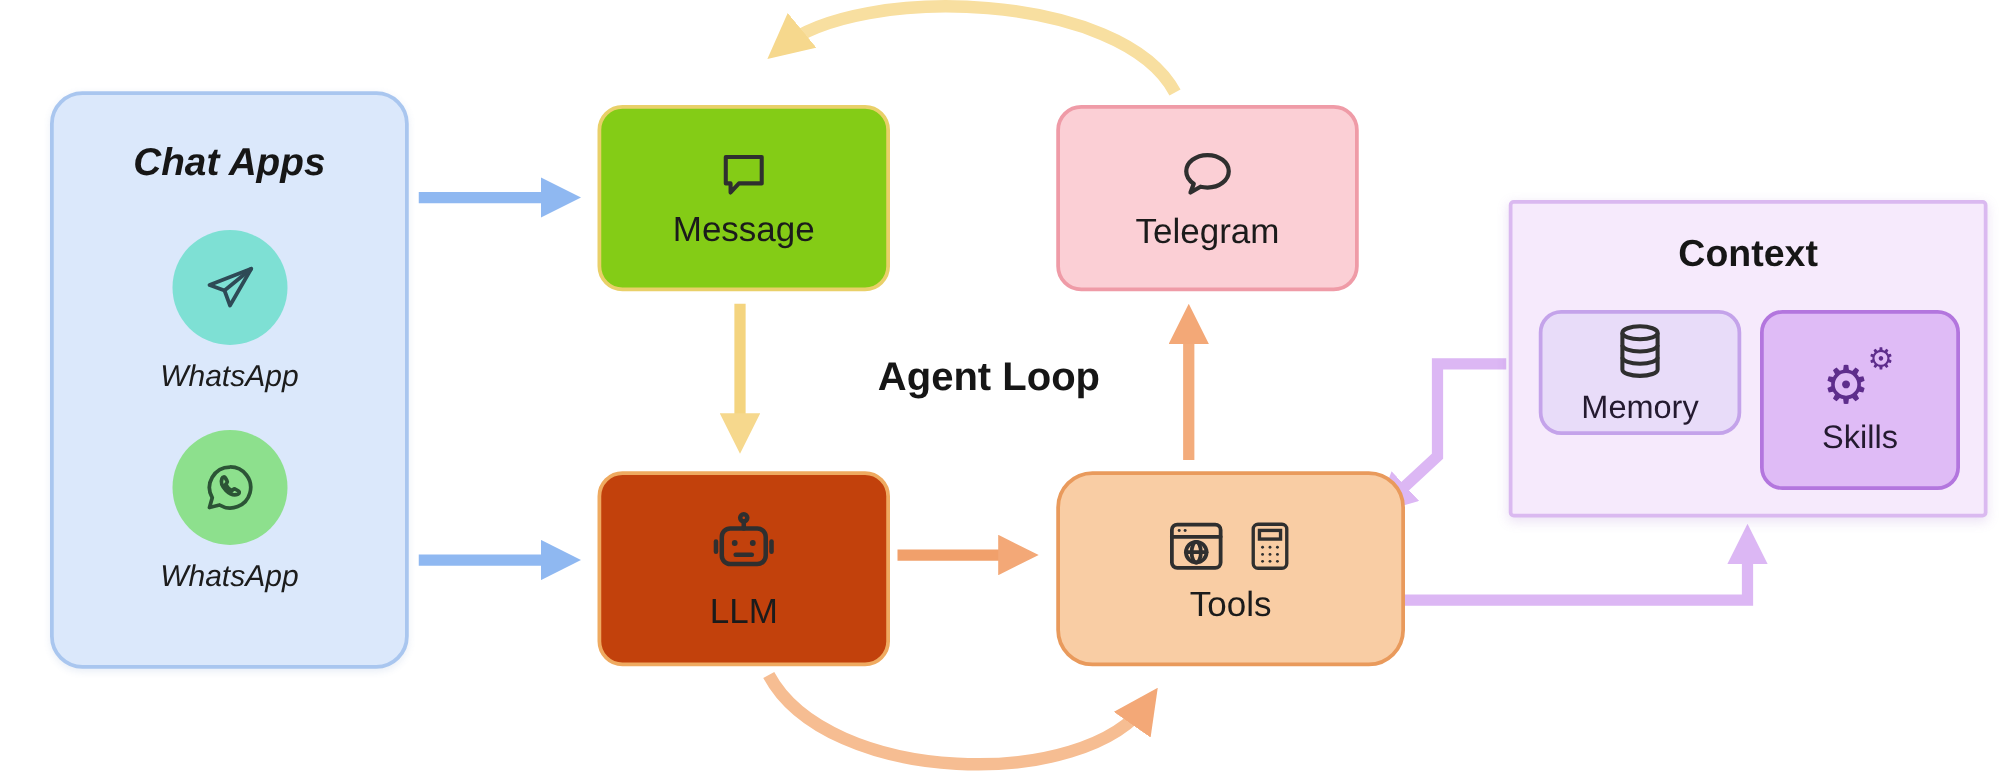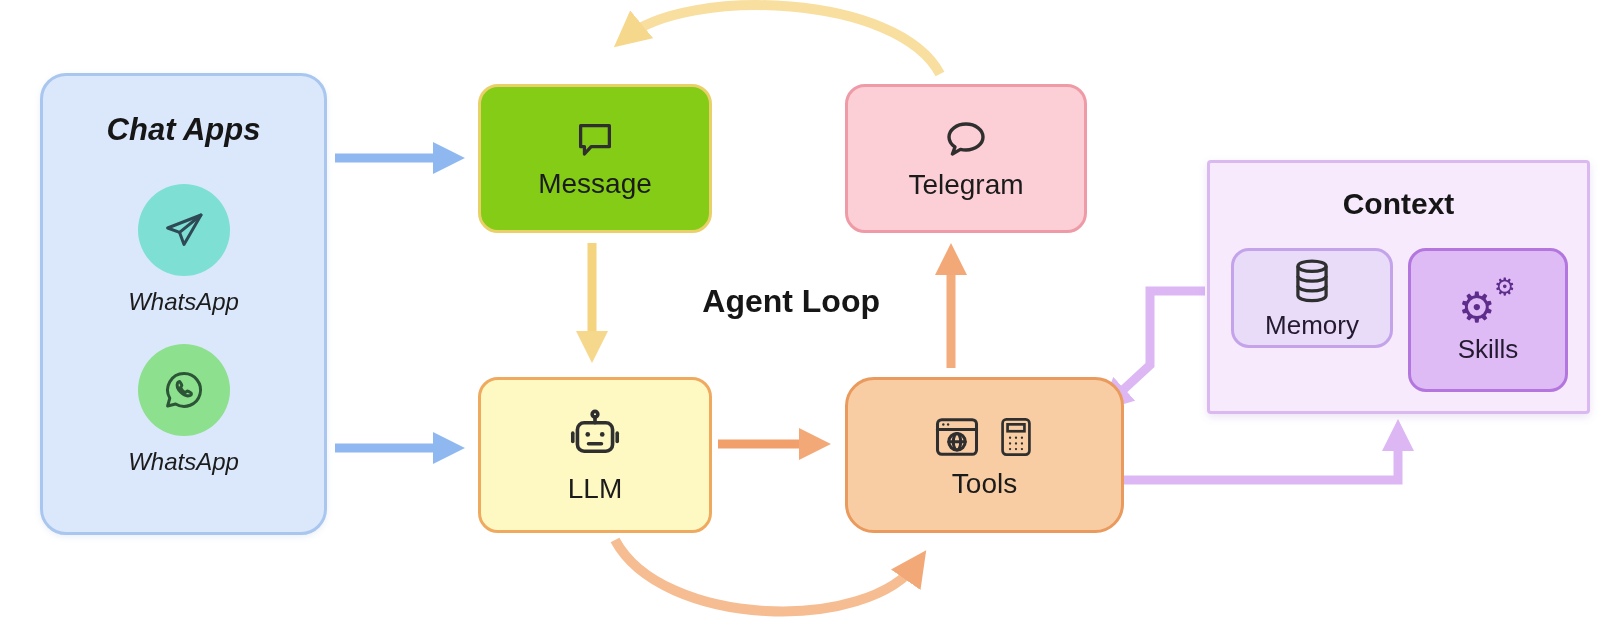--- a/index.html
+++ b/index.html
@@ -49,21 +49,21 @@
   }
   .label-telegram { top: 212px; }
   .label-whatsapp { top: 372px; }
 
   
   .node { justify-content: center; gap: 5px; border-width: 3px; border-radius: 20px; }
   .node .node-label { font-size: 28px; color: #1b1b1b; }
 
   .node-message  { left: 478px; top: 84px;  width: 234px; height: 149px; background: #84cc16; border-color: #e9d069; }
   .node-response { left: 845px; top: 84px;  width: 242px; height: 149px; background: #fbcfd5; border-color: #ef9ba7; }
-  .node-llm      { left: 478px; top: 377px; width: 234px; height: 156px; background: #fef9c3; border-color: #efaa60; }
+  .node-llm      { left: 478px; top: 377px; width: 234px; height: 156px; background: #c2410c; border-color: #efaa60; }
   .node-tools    { left: 845px; top: 377px; width: 279px; height: 156px; background: #f9cda4; border-color: #e99a5c; border-radius: 29px; }
 
   .icon-row { display: flex; align-items: center; gap: 10px; }
 
   .agent-loop {
     position: absolute; z-index: 2; left: 660px; top: 283px; width: 220px;
     text-align: right; font-size: 32px; font-weight: 600; color: #161616;
   }
 
   

